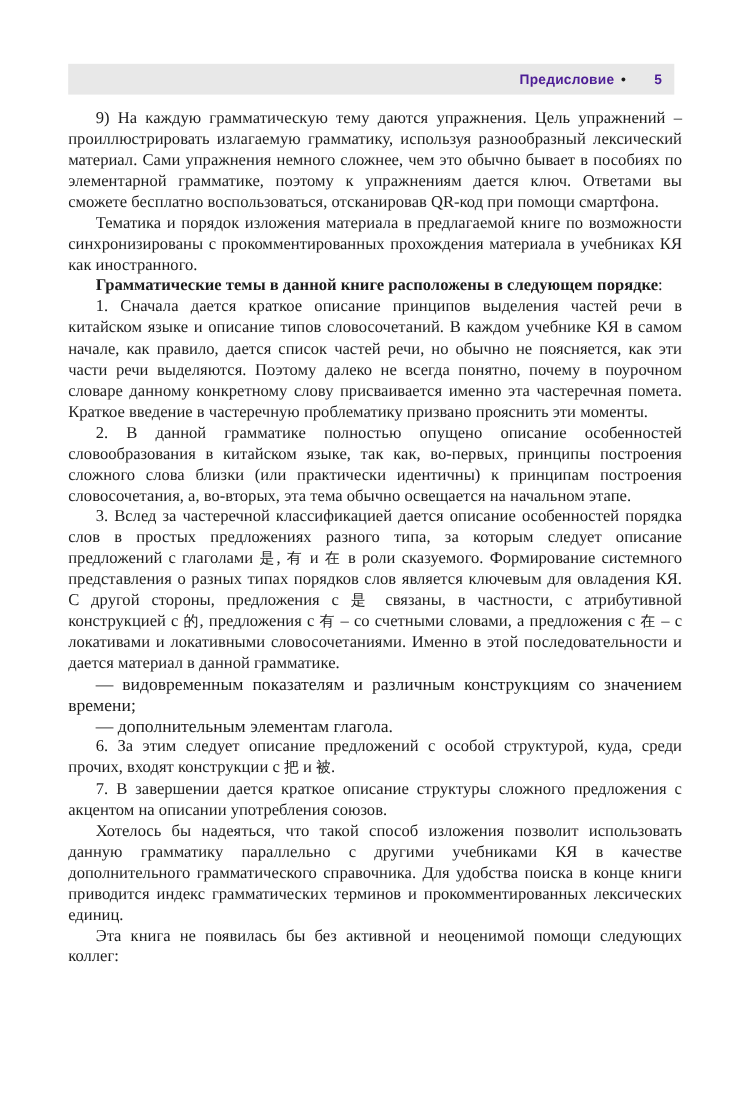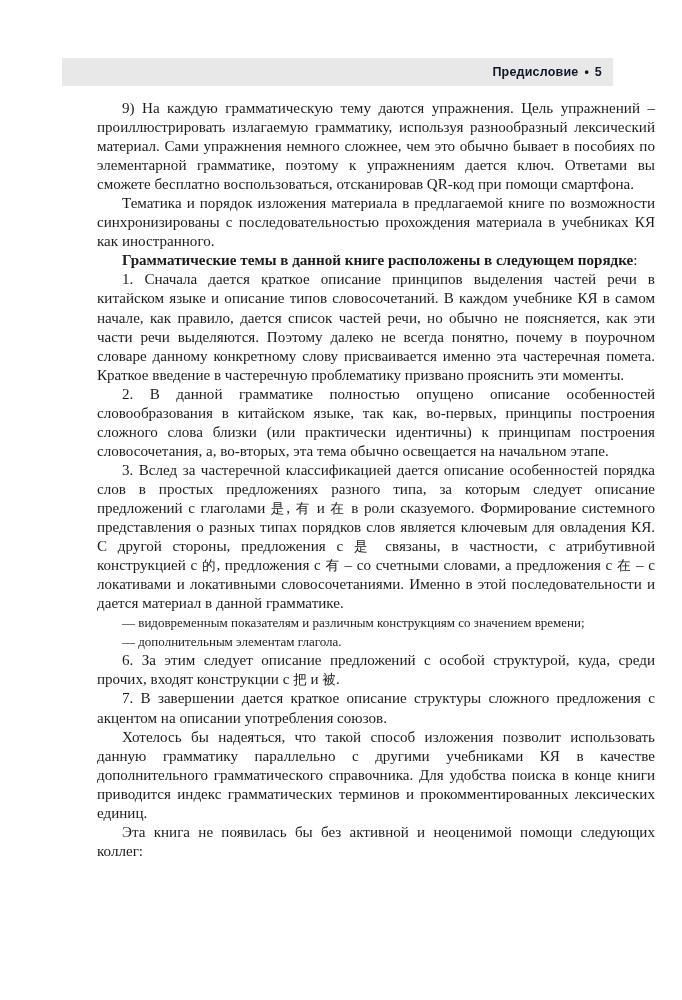--- a/index.html
+++ b/index.html
@@ -32,51 +32,51 @@
     display: flex;
     align-items: center;
     justify-content: flex-end;
     box-sizing: border-box;
     padding-right: 11px;
   }
   .running-head-text {
     font-family: "Liberation Sans", "DejaVu Sans", sans-serif;
     font-weight: bold;
     font-size: 12.5px;
-    color: #0f172a;
+    color: #4c1d95;
     letter-spacing: 0.2px;
     white-space: nowrap;
+    margin-left: 20px;
   }
   .running-head-sep {
     font-family: "Liberation Sans", "DejaVu Sans", sans-serif;
     font-weight: bold;
     font-size: 12.5px;
     color: #1a1a1a;
     margin: 0 6px;
   }
   
   .text-column {
     position: absolute;
     left: 62px;
     top: 99px;
     width: 558px;
-    margin-left: 35px;
   }
   p.para {
     margin: 0;
     font-size: 15.1px;
     line-height: 19.05px;
     text-align: justify;
     text-indent: 25px;
     hyphens: manual;
     -webkit-hyphens: manual;
   }
   p.dash-item {
     margin: 0;
-    font-size: 13px;
+    font-size: 16px;
     line-height: 19.05px;
     text-align: justify;
     text-indent: 25px;
   }
   .lead-bold {
     font-weight: bold;
   }
   .cjk {
     font-family: "DejaVu Sans", "Liberation Sans", sans-serif;
     font-size: 13.6px;
@@ -88,21 +88,21 @@
 <div class="page">
 
   <div class="running-head">
     <span class="running-head-text">Предисловие</span>
     <span class="running-head-sep">•</span>
     <span class="running-head-text">5</span>
   </div>
 
   <div class="text-column" id="body-container">
       <p class="para">9) На каждую грамматическую тему даются упражнения. Цель упражнений – проиллюстрировать излагаемую грамматику, используя разнообразный лексический материал. Сами упражнения немного сложнее, чем это обычно бывает в пособиях по элементарной грамматике, поэтому к упражнениям дается ключ. Ответами вы сможете бесплатно воспользоваться, отсканировав QR-код при помощи смартфона.</p>
-      <p class="para">Тематика и порядок изложения материала в предлагаемой книге по возможности синхронизированы с последовательностью прохождения материала в учебниках КЯ как иностранного.</p>
+      <p class="para">Тематика и порядок изложения материала в предлагаемой книге по возможности синхронизированы с прокомментированных прохождения материала в учебниках КЯ как иностранного.</p>
       <p class="para"><span class="lead-bold">Грамматические темы в данной книге расположены в следующем порядке</span>:</p>
       <p class="para">1. Сначала дается краткое описание принципов выделения частей речи в китайском языке и описание типов словосочетаний. В каждом учебнике КЯ в самом начале, как правило, дается список частей речи, но обычно не поясняется, как эти части речи выделяются. Поэтому далеко не всегда понятно, почему в поурочном словаре данному конкретному слову присваивается именно эта частеречная помета. Краткое введение в частеречную проблематику призвано прояснить эти моменты.</p>
       <p class="para">2. В данной грамматике полностью опущено описание особенностей словообразования в китайском языке, так как, во-первых, принципы построения сложного слова близки (или практически идентичны) к принципам построения словосочетания, а, во-вторых, эта тема обычно освещается на начальном этапе.</p>
       <p class="para">3. Вслед за частеречной классификацией дается описание особенностей порядка слов в простых предложениях разного типа, за которым следует описание предложений с глаголами <span class="cjk">是</span>, <span class="cjk">有</span> и <span class="cjk">在</span> в роли сказуемого. Формирование системного представления о разных типах порядков слов является ключевым для овладения КЯ. С другой стороны, предложения с <span class="cjk">是</span> связаны, в частности, с атрибутивной конструкцией с <span class="cjk">的</span>, предложения с <span class="cjk">有</span> – со счетными словами, а предложения с <span class="cjk">在</span> – с локативами и локативными словосочетаниями. Именно в этой последовательности и дается материал в данной грамматике.</p>
       <p class="dash-item">— видовременным показателям и различным конструкциям со значением времени;</p>
       <p class="dash-item">— дополнительным элементам глагола.</p>
       <p class="para">6. За этим следует описание предложений с особой структурой, куда, среди прочих, входят конструкции с <span class="cjk">把</span> и <span class="cjk">被</span>.</p>
       <p class="para">7. В завершении дается краткое описание структуры сложного предложения с акцентом на описании употребления союзов.</p>
       <p class="para">Хотелось бы надеяться, что такой способ изложения позволит использовать данную грамматику параллельно с другими учебниками КЯ в качестве дополнительного грамматического справочника. Для удобства поиска в конце книги приводится индекс грамматических терминов и прокомментированных лексических единиц.</p>
       <p class="para">Эта книга не появилась бы без активной и неоценимой помощи следующих коллег:</p>

